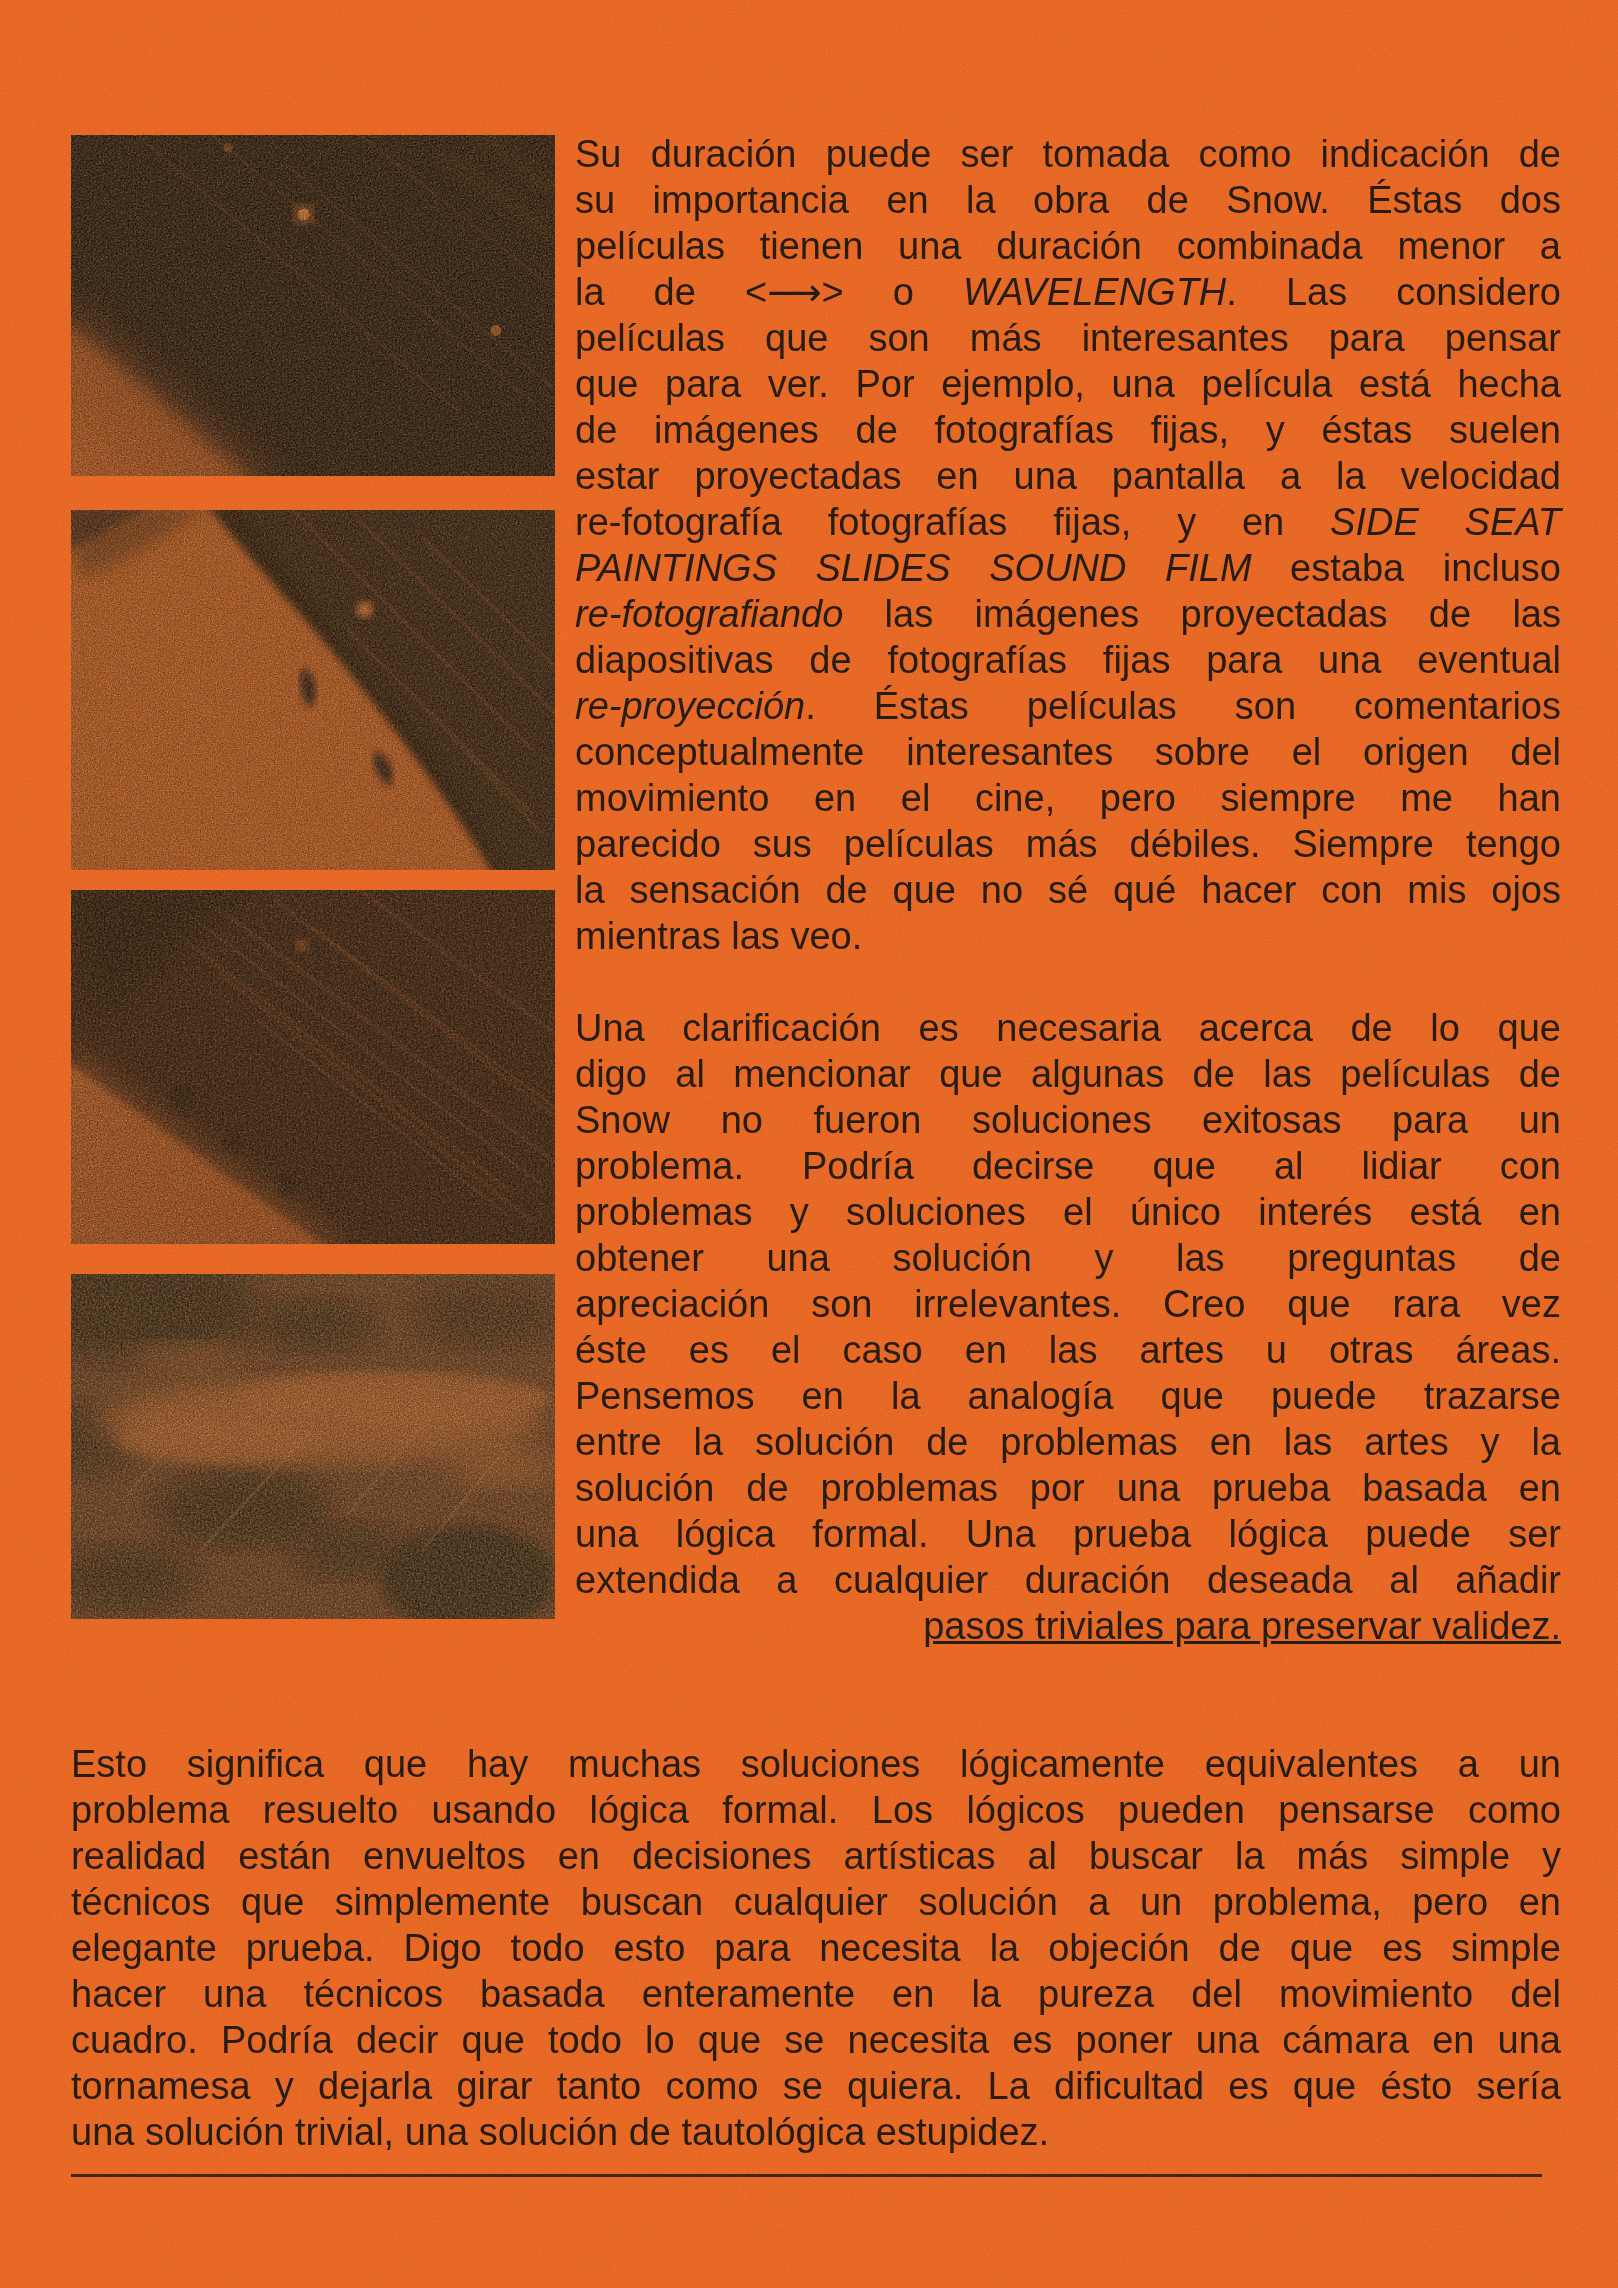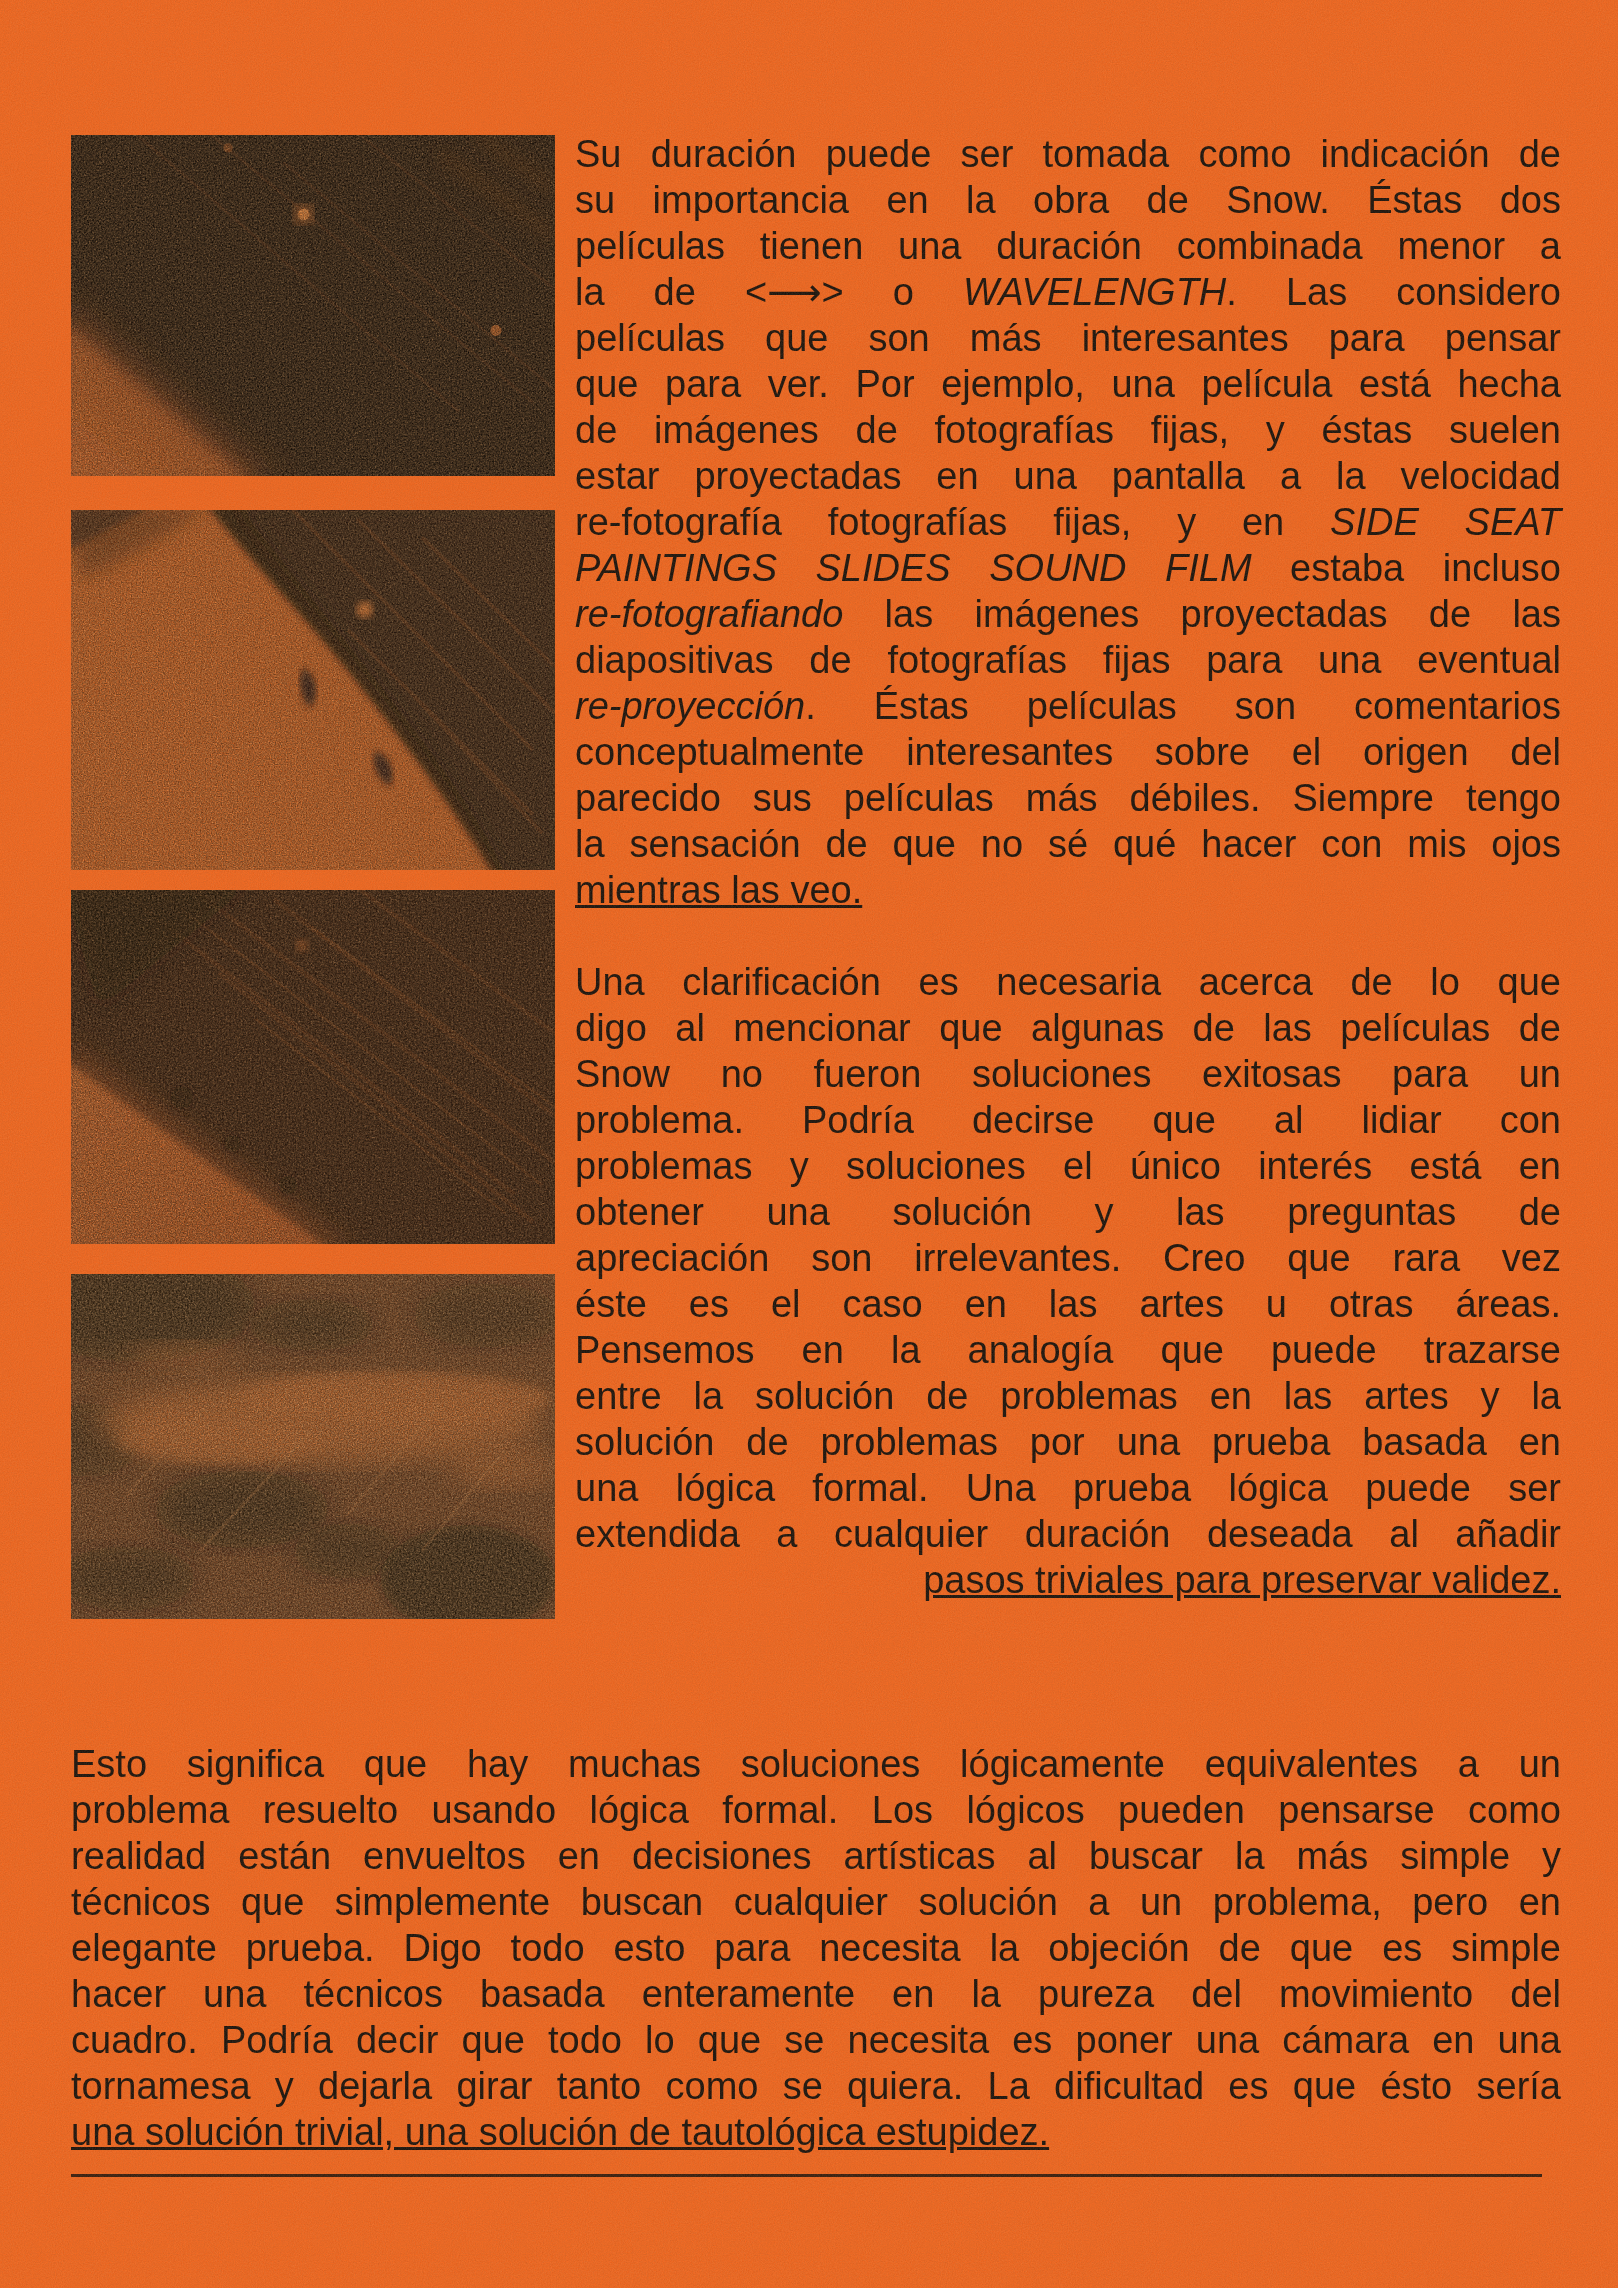--- a/index.html
+++ b/index.html
@@ -28,21 +28,21 @@
     height:46px;line-height:46px;
     font-size:38px;
     letter-spacing:0px;
     text-align:justify;
     text-align-last:justify;
     text-justify:inter-word;
     white-space:normal;
     overflow:visible;
   }
   .line em{font-style:italic;}
-  .line.last-left{text-align-last:left;text-decoration:underline;}
+  .line.last-left{text-align-last:left;}
   .line.last-right{text-align-last:right;text-decoration:underline;}
 
   .footer-rule{
     position:absolute;left:71px;top:2174px;
     width:1471px;height:2.8px;
     background:#1c120b;opacity:.88;
   }
   .grain-overlay{
     position:absolute;left:0;top:0;width:1619px;height:2289px;
     pointer-events:none;opacity:.5;
@@ -240,20 +240,21 @@
         <div class="line">películas que son más interesantes para pensar</div>
         <div class="line">que para ver. Por ejemplo, una película está hecha</div>
         <div class="line">de imágenes de fotografías fijas, y éstas suelen</div>
         <div class="line">estar proyectadas en una pantalla a la velocidad</div>
         <div class="line">re-fotografía fotografías fijas, y en <em>SIDE SEAT</em></div>
         <div class="line"><em>PAINTINGS SLIDES SOUND FILM</em> estaba incluso</div>
         <div class="line"><em>re-fotografiando</em> las imágenes proyectadas de las</div>
         <div class="line">diapositivas de fotografías fijas para una eventual</div>
         <div class="line"><em>re-proyección</em>. Éstas películas son comentarios</div>
         <div class="line">conceptualmente interesantes sobre el origen del</div>
+        <div class="line">movimiento en el cine, pero siempre me han</div>
         <div class="line">parecido sus películas más débiles. Siempre tengo</div>
         <div class="line">la sensación de que no sé qué hacer con mis ojos</div>
         <div class="line last-left">mientras las veo.</div>
       </div>
     <div class="para para2">
         <div class="line">Una clarificación es necesaria acerca de lo que</div>
         <div class="line">digo al mencionar que algunas de las películas de</div>
         <div class="line">Snow no fueron soluciones exitosas para un</div>
         <div class="line">problema. Podría decirse que al lidiar con</div>
         <div class="line">problemas y soluciones el único interés está en</div>

